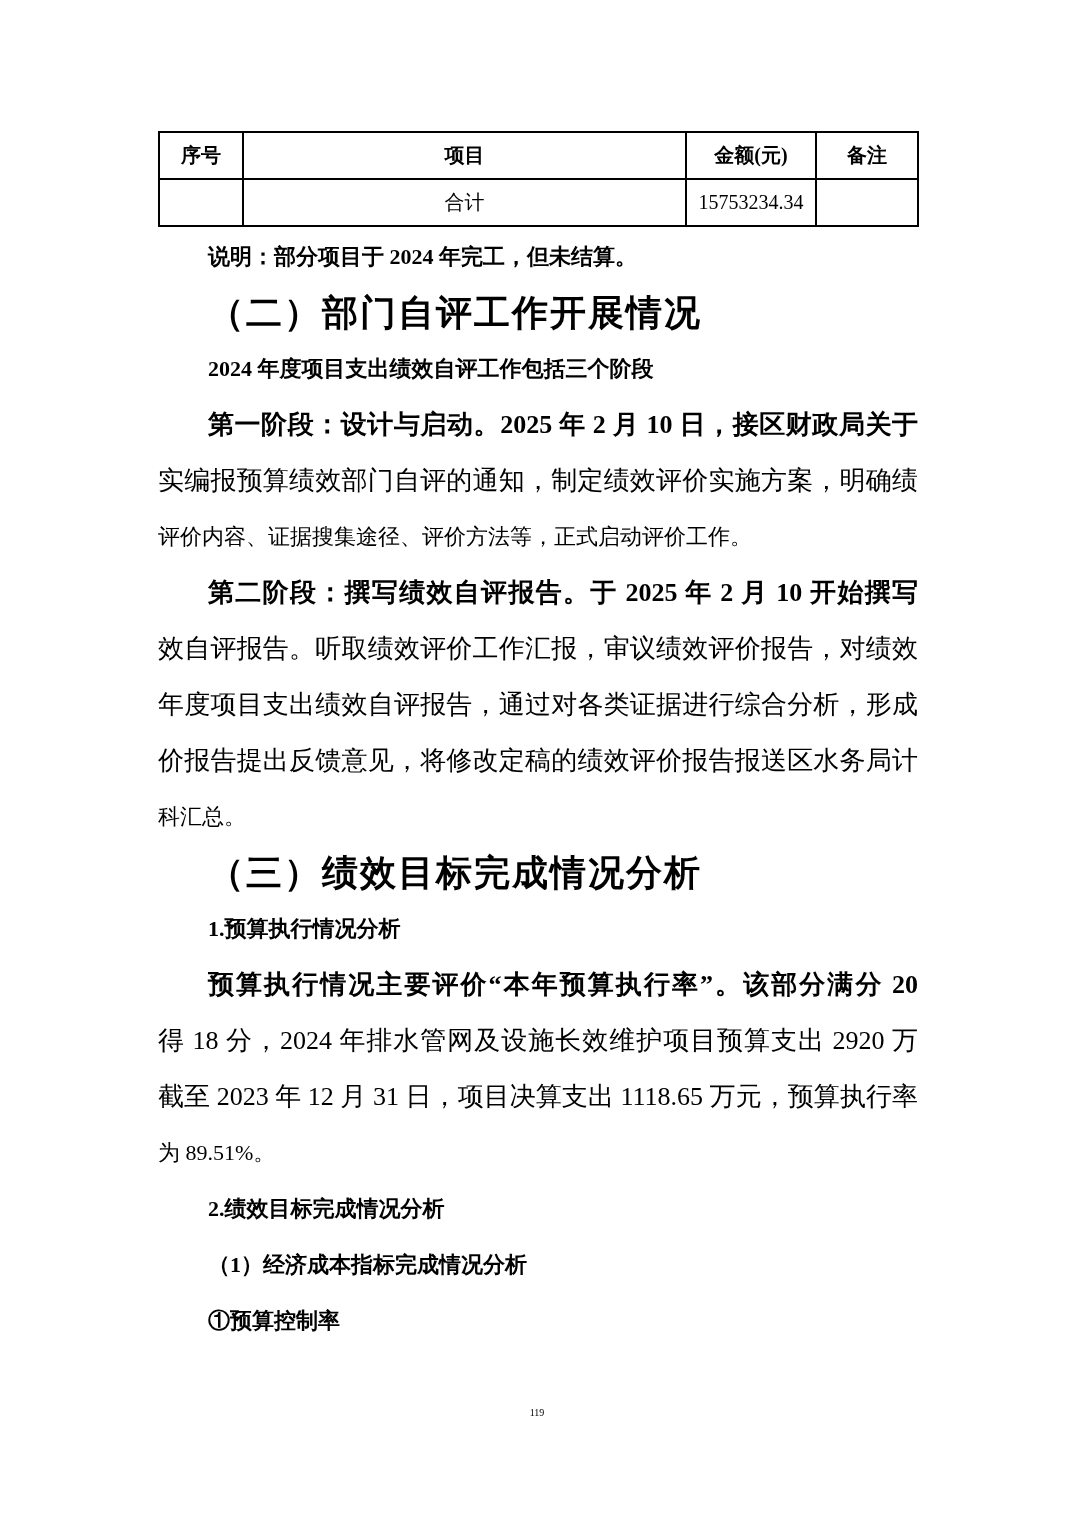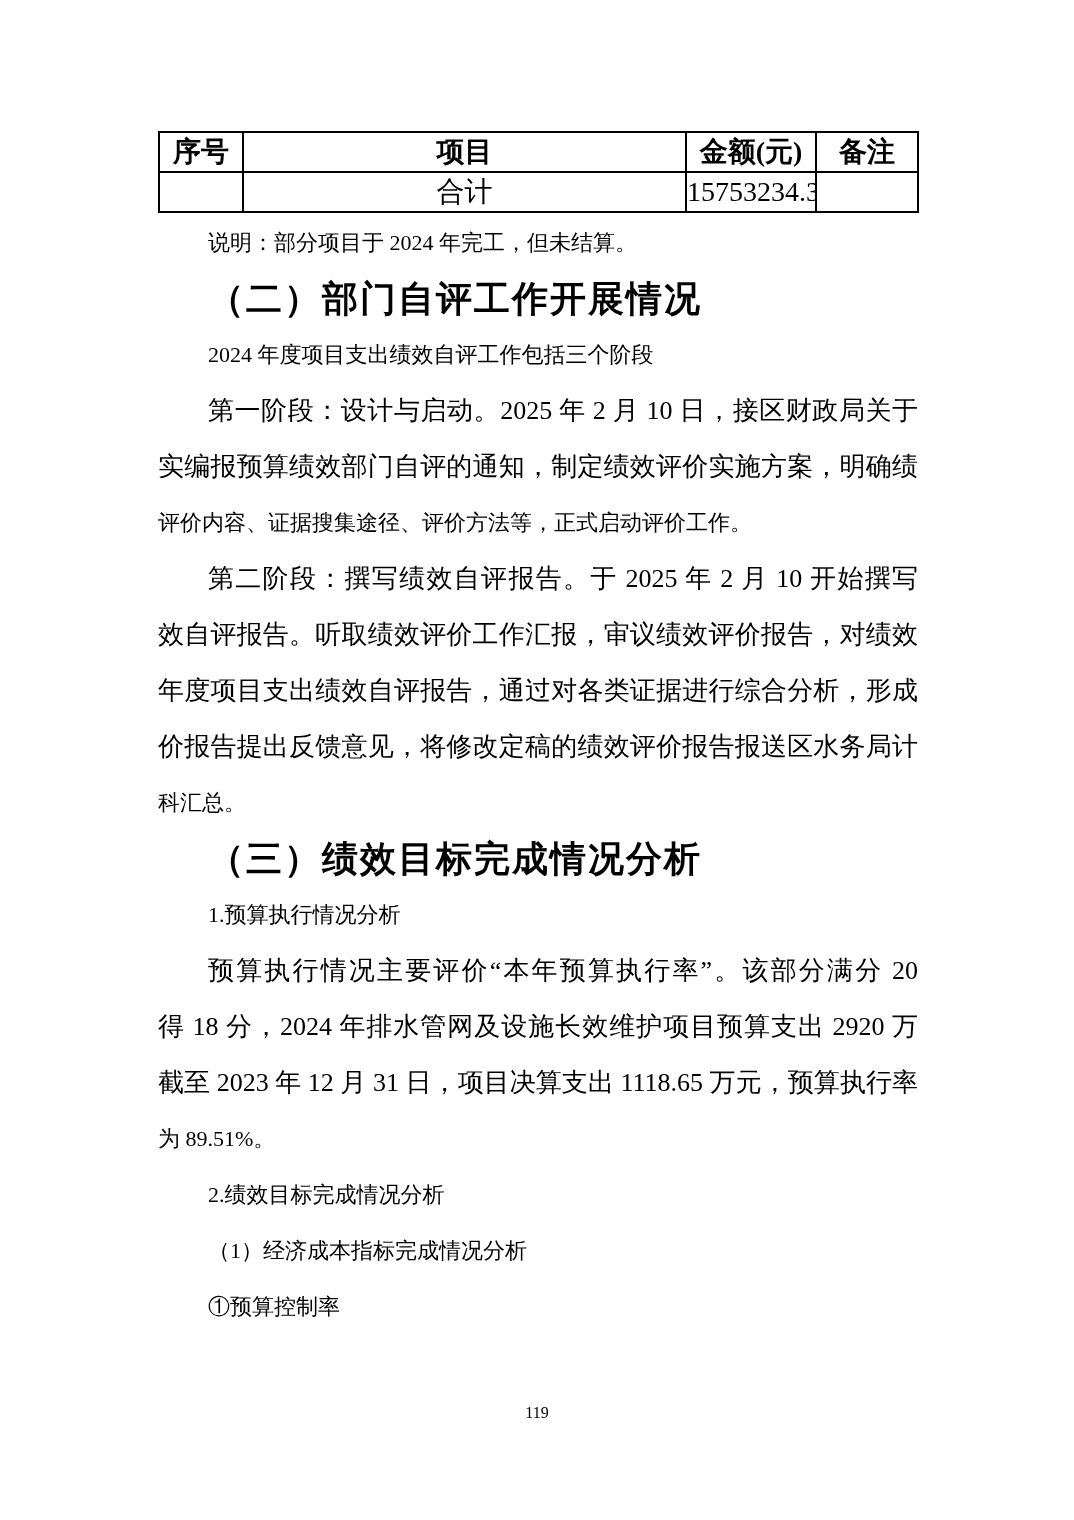--- a/index.html
+++ b/index.html
@@ -17,23 +17,23 @@
     width: 760px;
   }
   table.sum {
     border-collapse: collapse;
     table-layout: fixed;
     width: 759px;
     margin: 0 0 2px 0;
   }
   table.sum th, table.sum td {
     border: 2px solid #000;
-    padding: 0;
+    padding: 8px;
     height: 29px;
-    font-size: 28px;
+    font-size: 20px;
     text-align: center;
     vertical-align: middle;
     overflow: hidden;
     white-space: nowrap;
   }
   table.sum th { font-weight: bold; }
   td.amount {
     text-align: left;
     padding-left: 7px;
     font-size: 20px;
@@ -47,36 +47,36 @@
   .wrapline {
     font-size: 26px;
     line-height: 56px;
     height: 56px;
     white-space: normal;
     text-align: justify;
     text-align-last: justify;
     text-justify: inter-character;
     overflow: hidden;
   }
-  .indent { text-indent: 50px; }
+  .indent { text-indent: 50px; font-weight: bold; }
   .heading {
     font-size: 36px;
     font-weight: bold;
     line-height: 56px;
     height: 56px;
     text-indent: 50px;
     white-space: nowrap;
     letter-spacing: 2px;
   }
   .pagenum {
     position: absolute;
     left: 0; right: 0;
     top: 1398px;
     text-align: center;
-    font-size: 16px;
+    font-size: 10px;
     line-height: 30px;
   }
 </style>
 </head>
 <body>
 
 <div class="content">
 
   <table class="sum">
     <colgroup>

